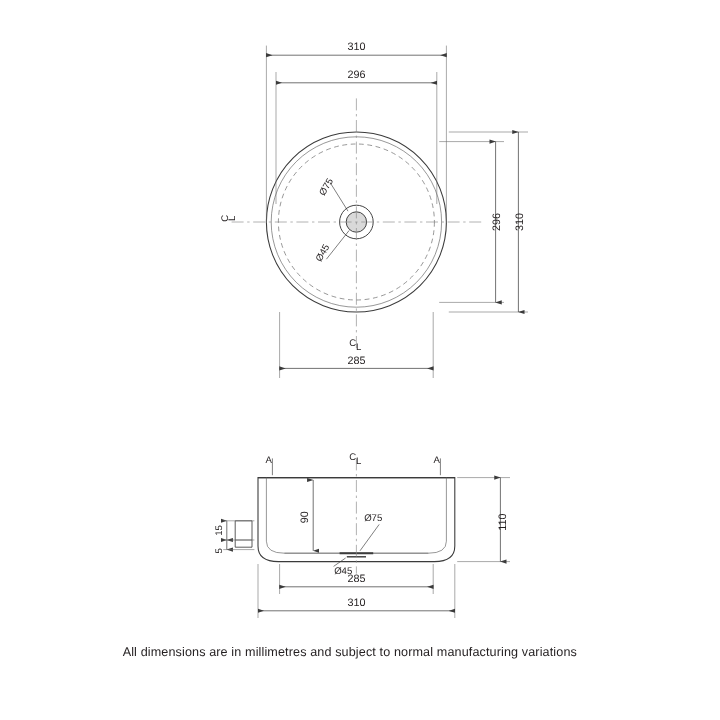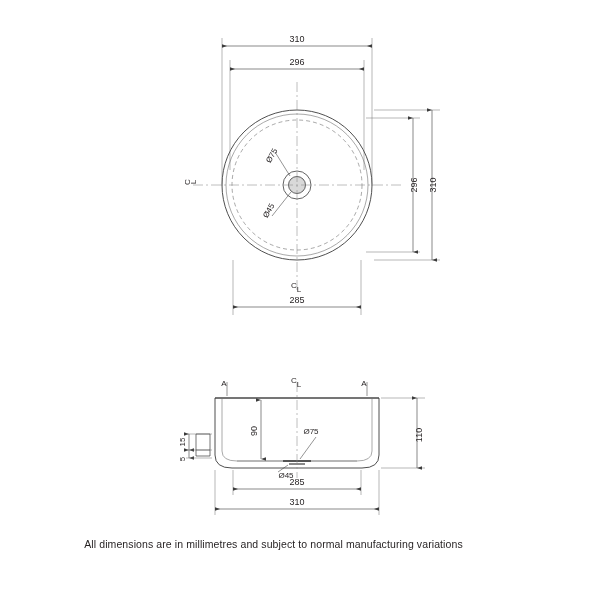--- a/index.html
+++ b/index.html
@@ -17,21 +17,21 @@
   }
   #drawing {
     position: absolute;
     left: 0;
     top: 0;
     width: 600px;
     height: 600px;
   }
   .note {
     position: absolute;
-    left: 0;
+    left: 18px;
     top: 538px;
     width: 547px;
     text-align: center;
     font-size: 10.5px;
     color: #231f20;
     letter-spacing: 0.1px;
   }
   svg text {
     font-family: "Liberation Sans", sans-serif;
     fill: #231f20;

